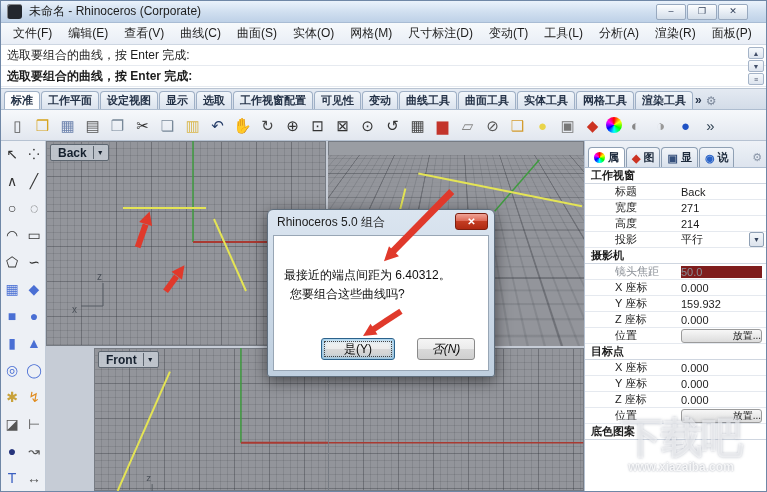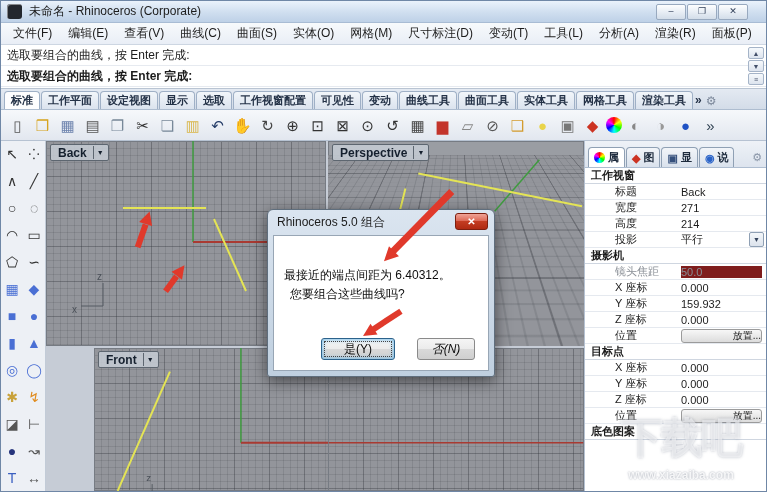--- a/index.html
+++ b/index.html
@@ -117,21 +117,21 @@
   .btn-yes{left:47px;width:74px;border-color:#2c628b;box-shadow:inset 0 0 4px 1px #7fc0ea;
            outline:1px dotted #444;outline-offset:-4px;}
   .btn-no{left:143px;width:58px;font-style:italic;}
 
   
   .arrowlayer{position:absolute;inset:0;z-index:60;pointer-events:none;}
   .wm{position:absolute;right:0;bottom:0;width:170px;text-align:center;z-index:70;pointer-events:none;}
   .wm-logo{font-size:42px;font-weight:bold;letter-spacing:-2px;line-height:44px;
            color:rgba(255,255,255,.55);text-shadow:0 0 3px rgba(110,120,140,.45);}
   .wm-url{font-size:12px;font-weight:bold;color:rgba(255,255,255,.85);
-          text-shadow:0 0 2px rgba(90,100,120,.6);padding-bottom:9px;margin-top:8px;}
+          text-shadow:0 0 2px rgba(90,100,120,.6);padding-bottom:17px;}
 </style>
 </head>
 <body>
 
 <div class="win">
 
   <div class="abs titlebar">
     <span class="applogo"></span>
     <span class="wtitle">未命名 - Rhinoceros (Corporate)</span>
     <span class="winbtns">
@@ -261,25 +261,20 @@
         <line x1="77" y1="67" x2="160" y2="67" stroke="#e4e455" stroke-width="2"></line>
         <line x1="168" y1="78" x2="200" y2="150" stroke="#e4e455" stroke-width="2"></line>
         <path d="M57,142 V165 H35" stroke="#555b63" stroke-width="1" fill="none"></path>
         <text x="51" y="139" font-size="10" fill="#4a5058">z</text>
         <text x="26" y="172" font-size="10" fill="#4a5058">x</text>
       </svg>
     </div>
 
     <div class="vp" id="vp-persp">
       <div class="ground grid"></div>
-      <span class="vplabel">
-        <span>Perspective</span>
-        <span class="sep"></span>
-        <span class="dd">▼</span>
-      </span>
       <svg class="vpsvg" viewBox="0 0 258 205">
         <line x1="213" y1="18" x2="168" y2="70" stroke="#3f9b3f" stroke-width="1.5"></line>
         <line x1="91" y1="32" x2="256" y2="65" stroke="#e4e455" stroke-width="2"></line>
         <line x1="78" y1="47" x2="71" y2="75" stroke="#e4e455" stroke-width="2"></line>
       </svg>
     </div>
 
     <div class="vp grid" id="vp-front">
       <span class="vplabel">
         <span>Front</span>

